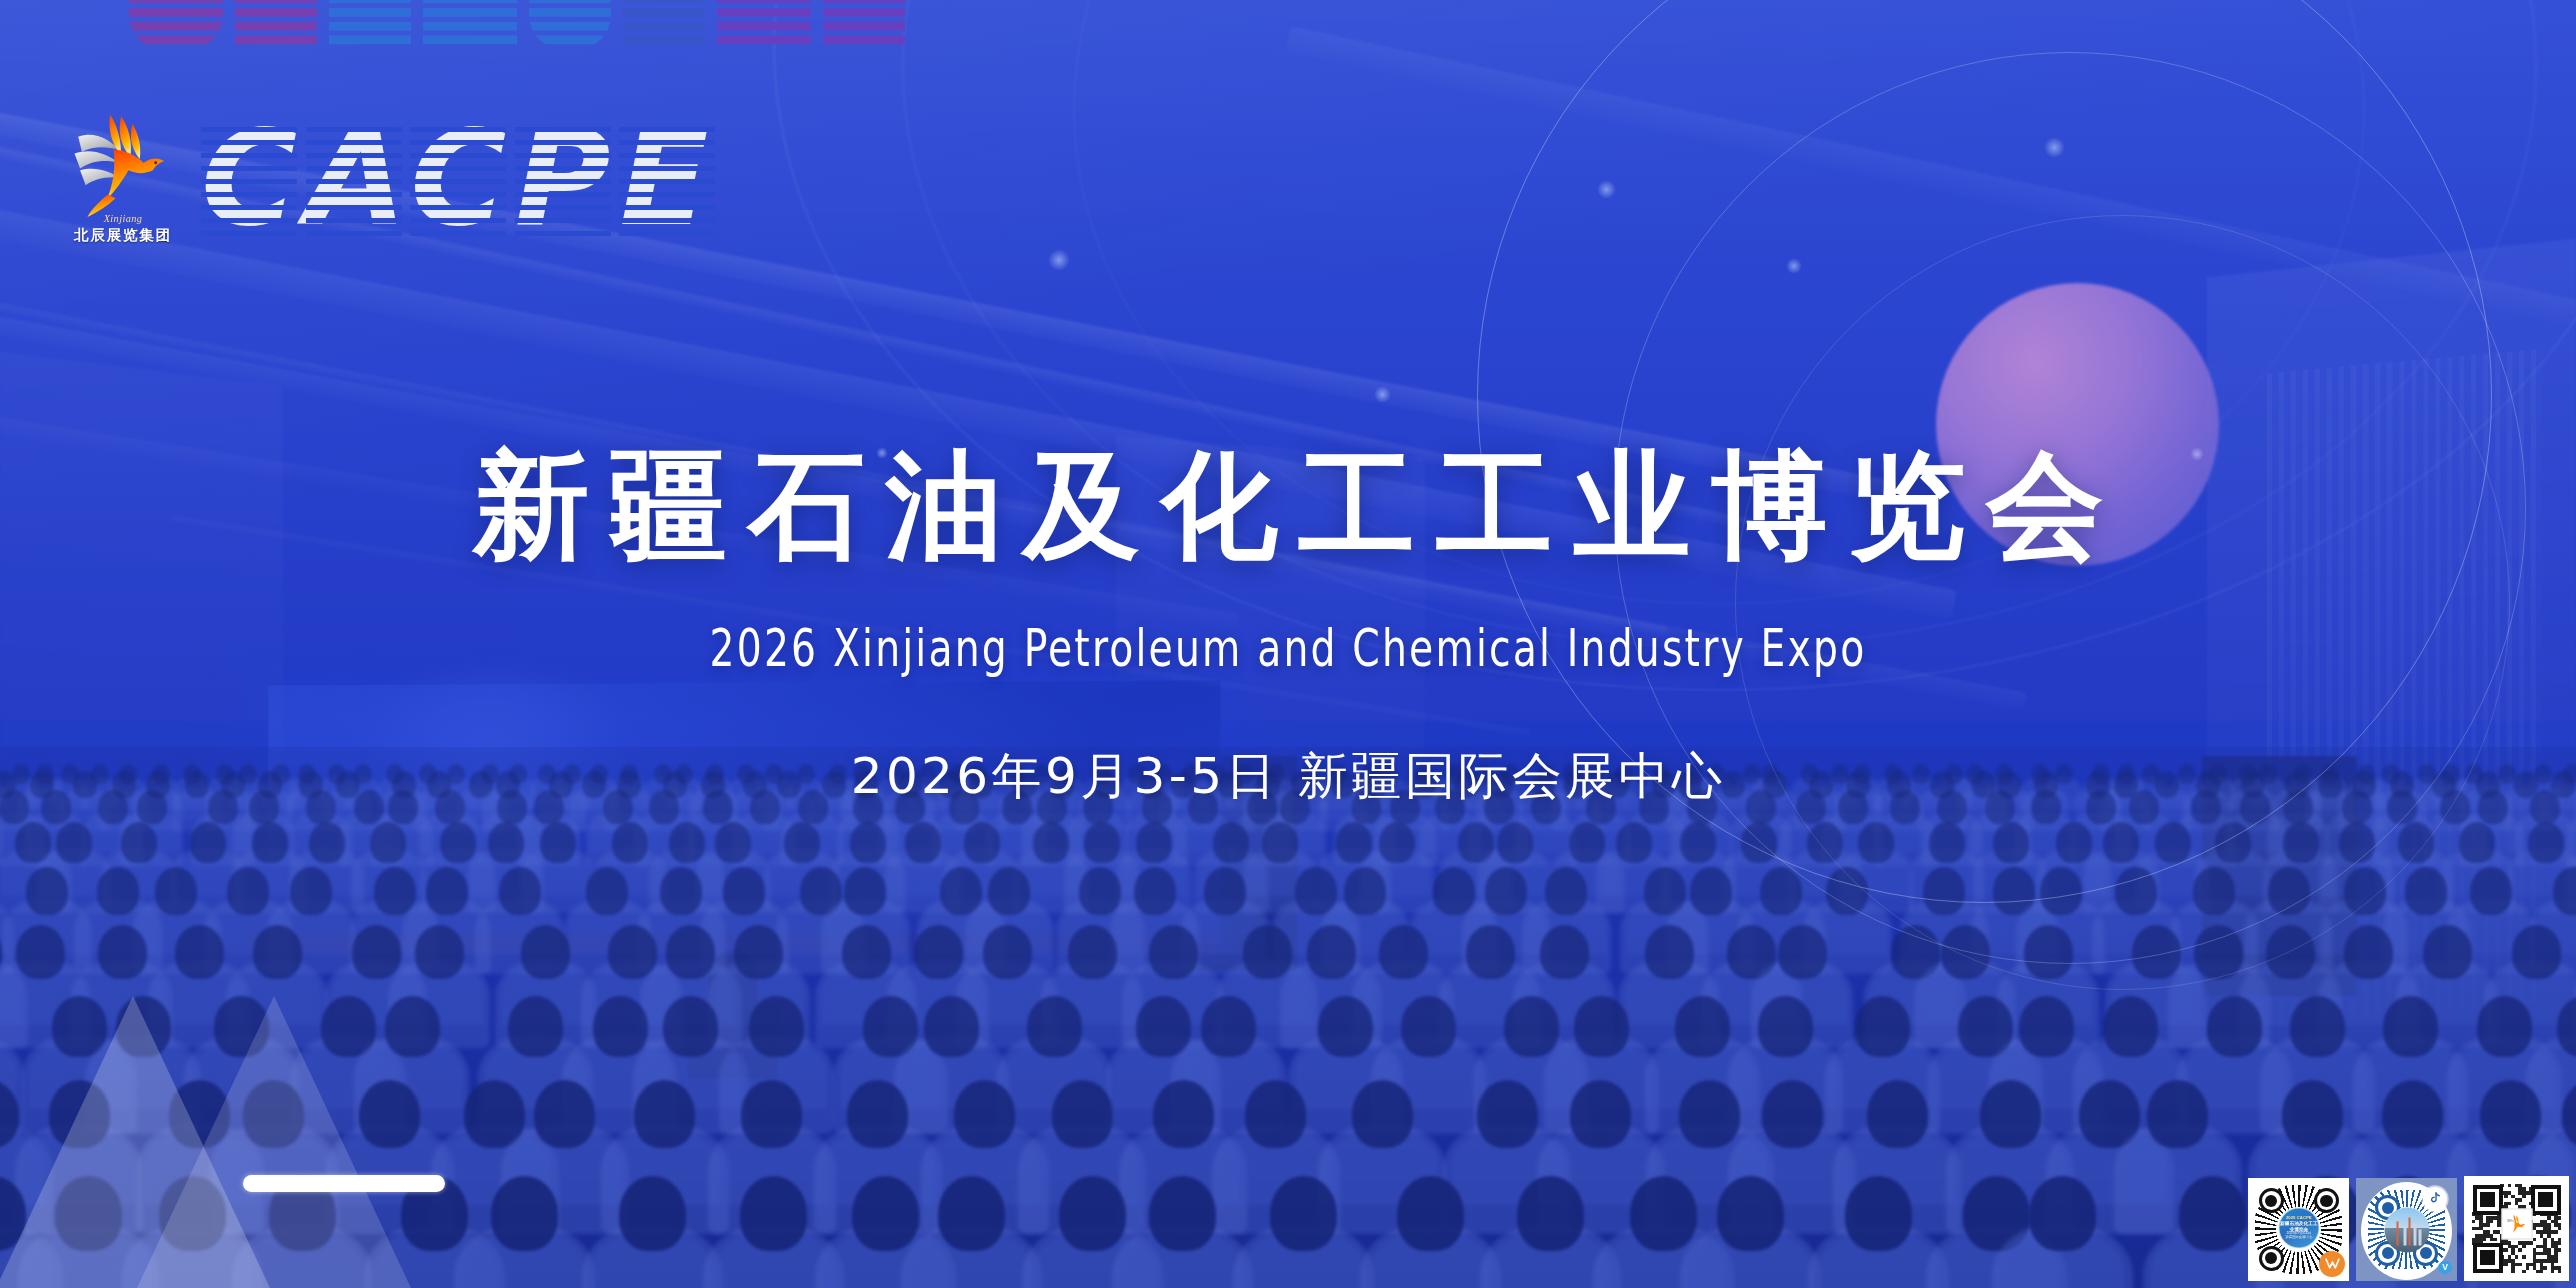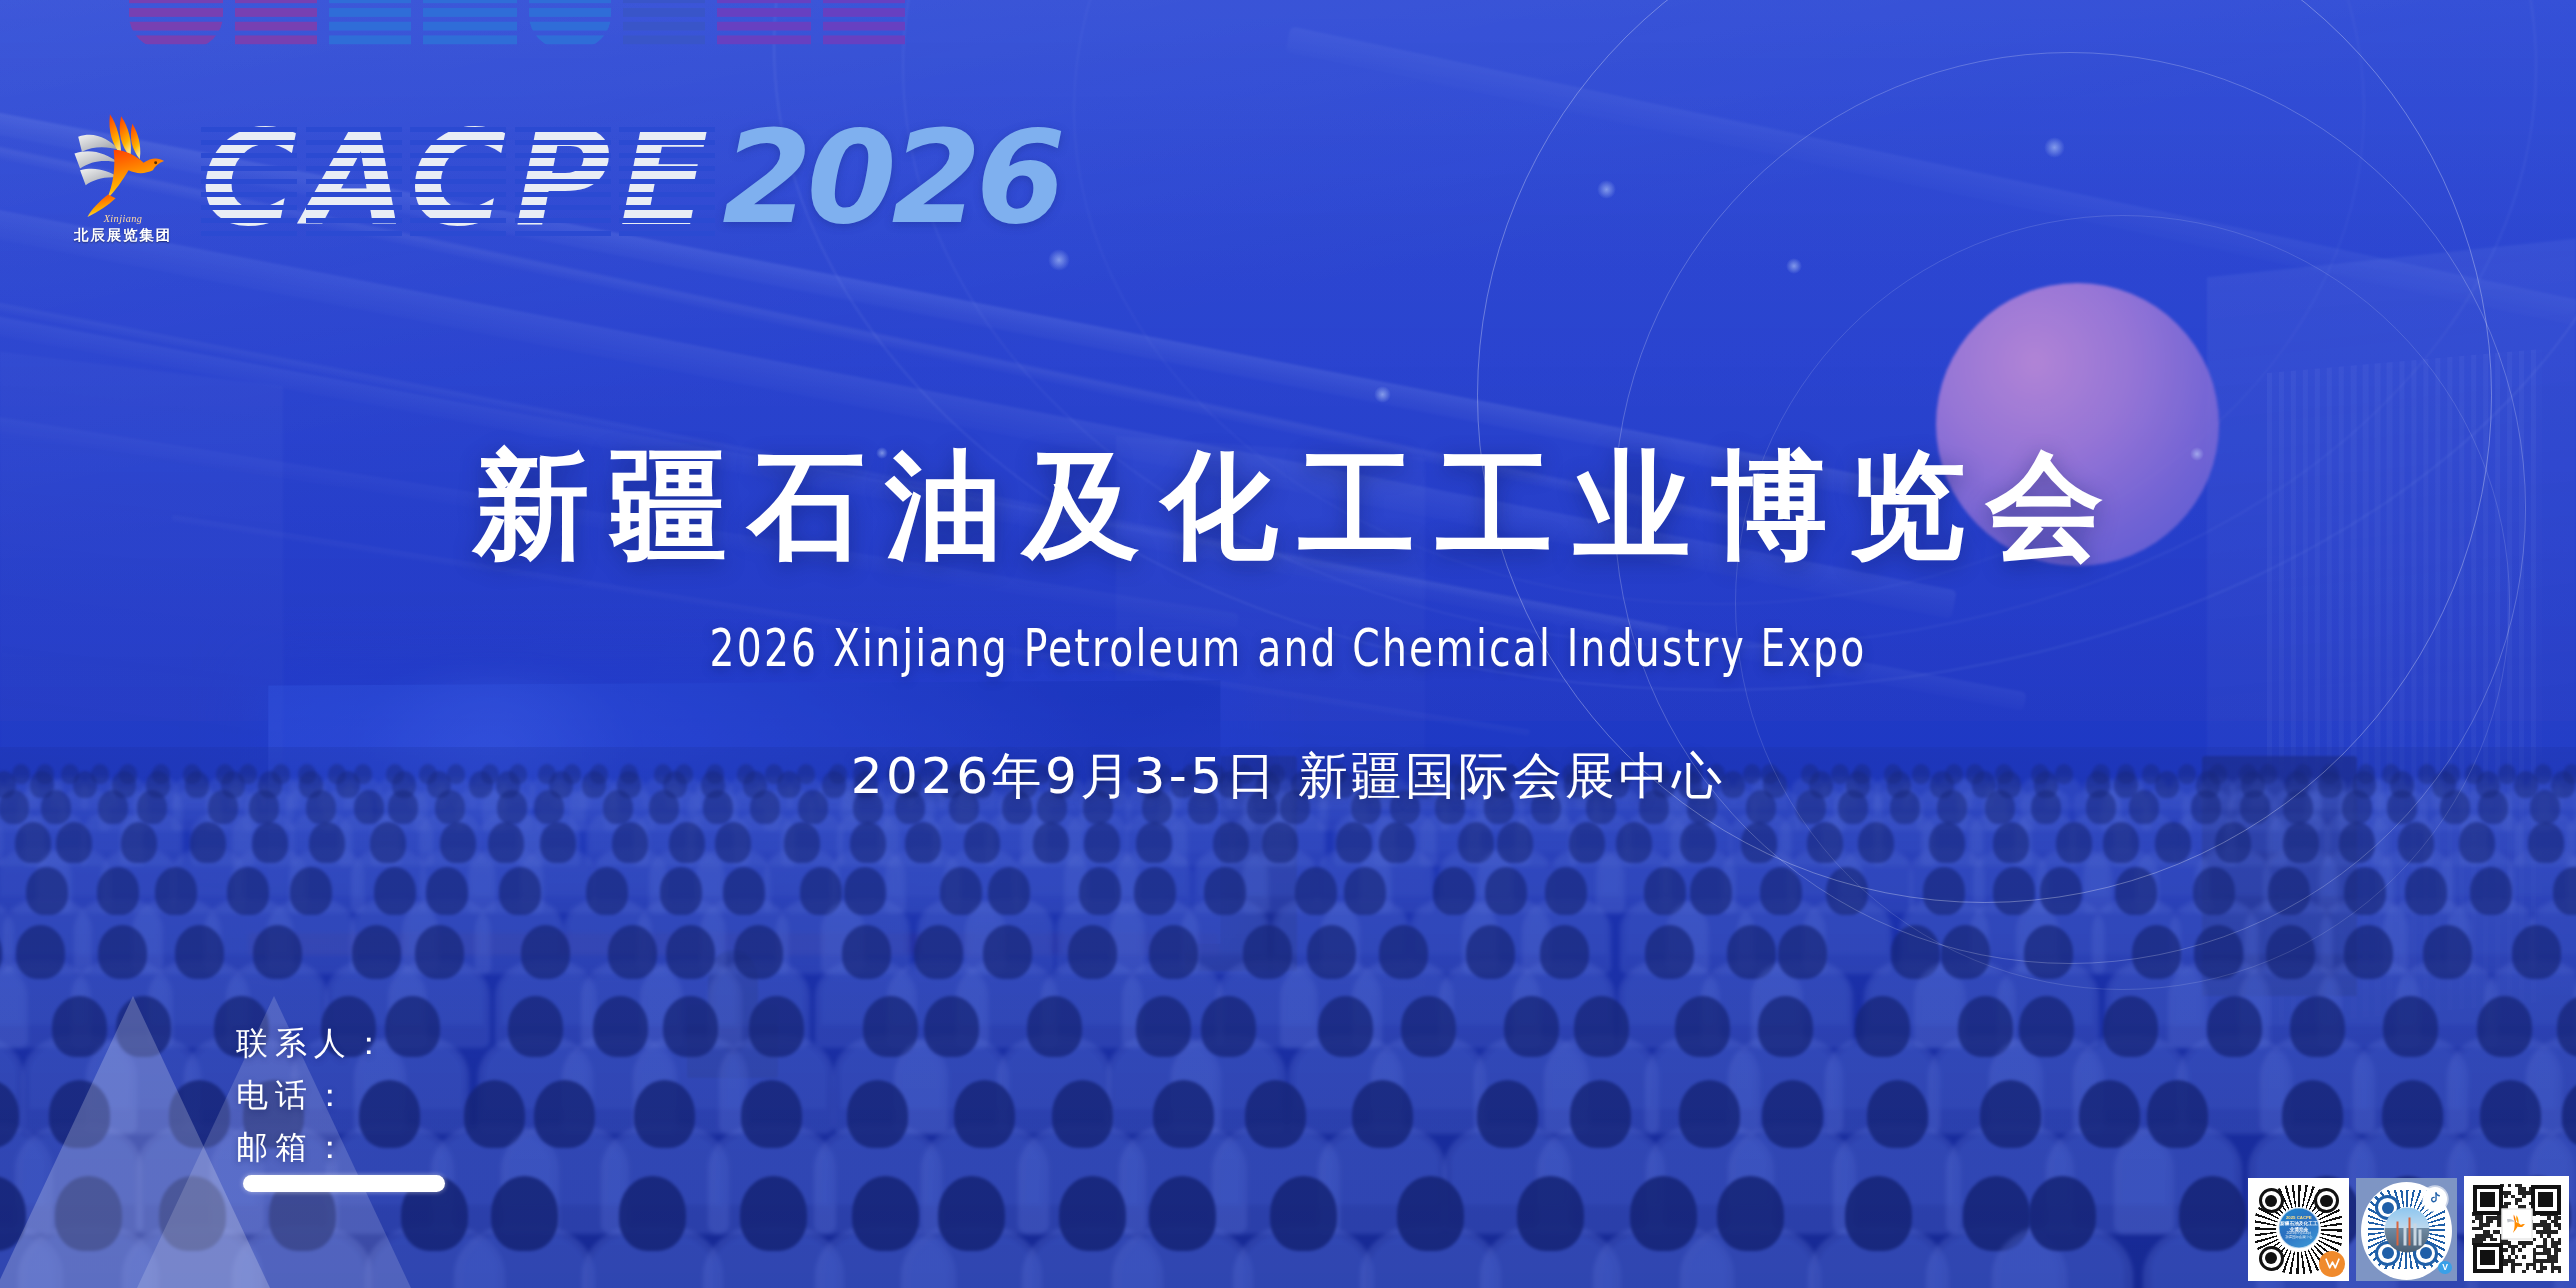--- a/index.html
+++ b/index.html
@@ -1723,38 +1723,32 @@
           </div>
           <div class="stripe-letter">
             <div class="glyph">P</div>
             <div class="stripe-mask"></div>
           </div>
           <div class="stripe-letter">
             <div class="glyph">E</div>
             <div class="stripe-mask"></div>
           </div>
         </div>
-      <div class="year2026">2026</div>
     </div>
   </div>
 
   <div class="titles">
     <div class="cn-title">新疆石油及化工工业博览会</div>
     <div class="en-title">2026 Xinjiang Petroleum and Chemical Industry Expo</div>
     <div class="date-line">2026年9月3-5日  新疆国际会展中心</div>
   </div>
 
   <div class="tri" style="left:-4.3px; top:996px;"></div>
   <div class="tri b" style="left:137px; top:996px;"></div>
 
-  <div class="contact">
-    <div>联系人：</div>
-    <div>电话：</div>
-    <div>邮箱：</div>
-  </div>
   <div class="redact-bar"></div>
 
   <div class="qr-row">
 
     <div class="qr-card">
       <div class="qr-dashes"></div>
       <div class="finder-round" style="left:10.3px; top:10.3px;"></div>
       <div class="finder-round" style="right:10.3px; top:10.3px;"></div>
       <div class="finder-round" style="left:10.3px; bottom:10.3px;"></div>
       <div class="qr-center-logo">

